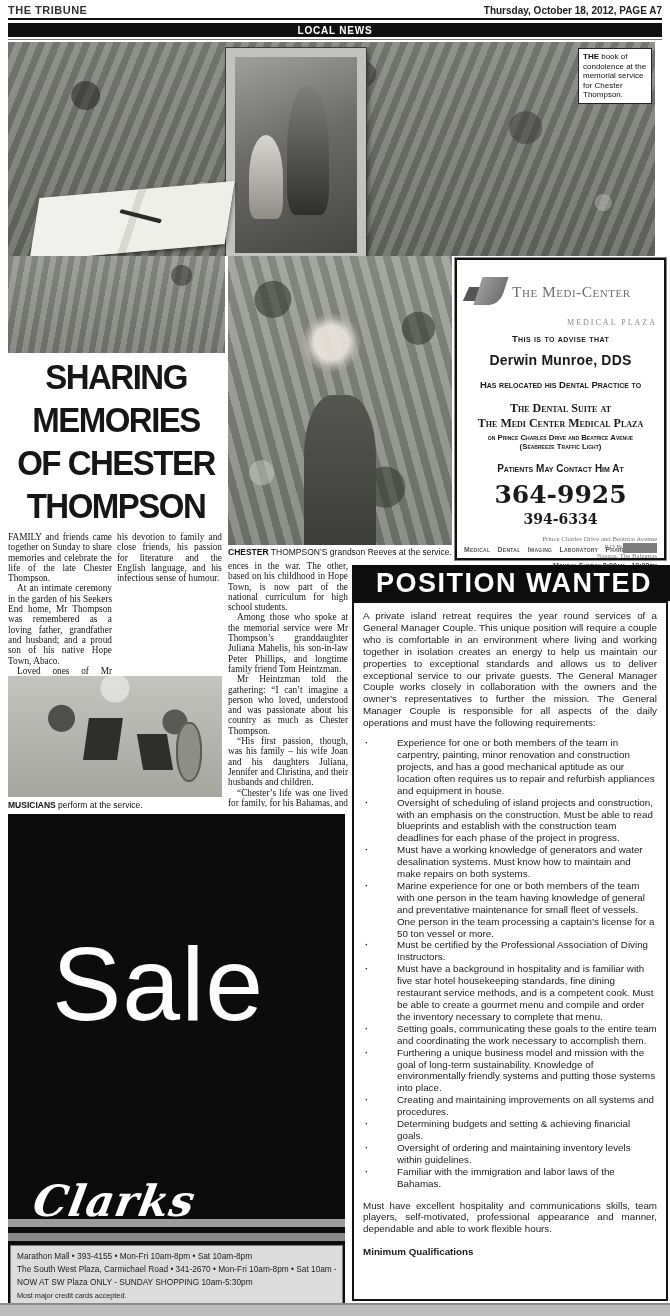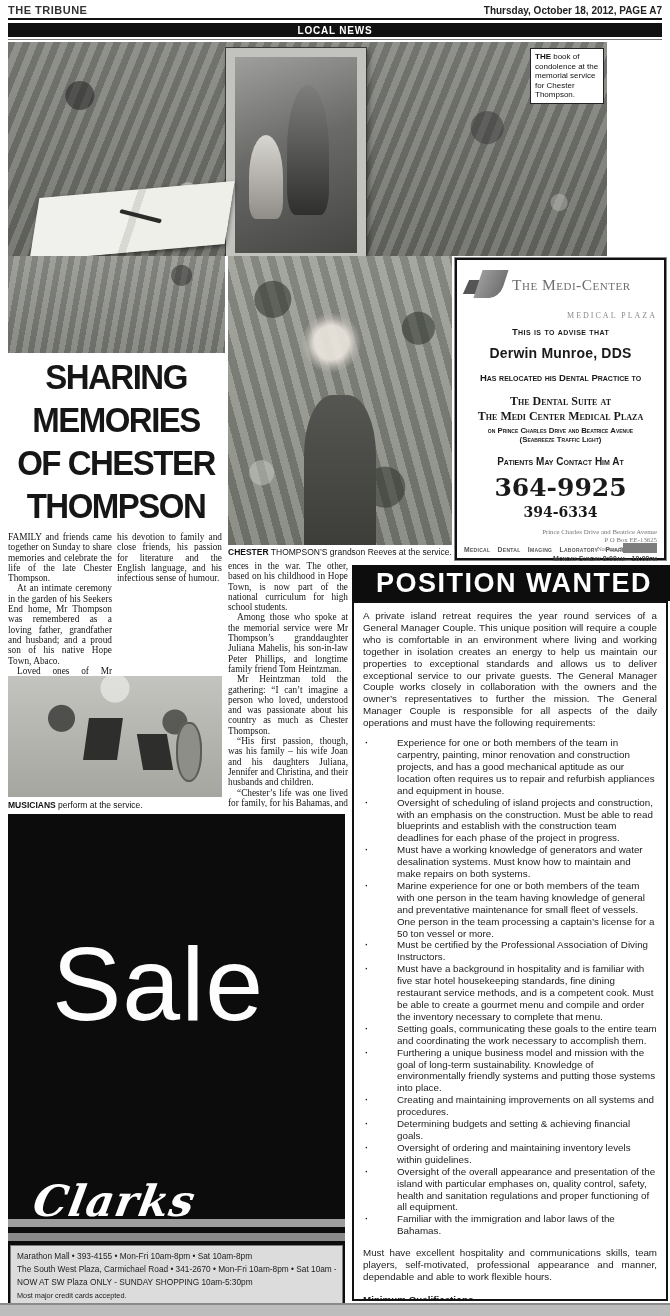--- a/index.html
+++ b/index.html
@@ -20,21 +20,21 @@
   
   .photo{position:absolute;overflow:hidden;}
   .photo-top{left:8px;top:42px;width:599px;height:214px;
     background:
       radial-gradient(circle at 12% 25%, rgba(35,35,35,.55) 0 14px, transparent 15px),
       radial-gradient(circle at 30% 70%, rgba(230,230,228,.5) 0 9px, transparent 10px),
       radial-gradient(circle at 55% 15%, rgba(40,40,40,.45) 0 12px, transparent 13px),
       radial-gradient(circle at 80% 40%, rgba(55,55,55,.5) 0 16px, transparent 17px),
       radial-gradient(circle at 92% 75%, rgba(200,200,198,.4) 0 8px, transparent 9px),
       repeating-linear-gradient(112deg, rgba(45,45,43,.28) 0 7px, rgba(150,150,146,.28) 7px 14px),
-      linear-gradient(#8e908a,#6e706a);}
+      linear-gradient(#8e908a,#6e706a); padding-left: 48px;}
   .photo-left-lower{left:8px;top:256px;width:217px;height:97px;
     background:
       radial-gradient(circle at 80% 20%, rgba(40,40,40,.5) 0 10px, transparent 11px),
       repeating-linear-gradient(100deg, rgba(60,60,58,.25) 0 6px, rgba(170,170,166,.3) 6px 12px),
       linear-gradient(#9a9c96,#7b7d77);}
   .photo-boy{left:228px;top:256px;width:224px;height:289px;
     background:
       radial-gradient(circle at 46% 30%, rgba(235,230,222,.9) 0 17px, rgba(190,186,178,.6) 24px, transparent 30px),
       radial-gradient(circle at 20% 15%, rgba(50,55,48,.6) 0 18px, transparent 19px),
       radial-gradient(circle at 85% 25%, rgba(45,50,44,.55) 0 16px, transparent 17px),
@@ -82,21 +82,21 @@
   .col{position:absolute;font-family:"Liberation Serif",serif;font-size:9.3px;line-height:10.3px;
     text-align:justify;color:#141414;overflow:hidden;}
   .col p{margin:0;text-indent:9px;}
   .col p:first-child{text-indent:0;}
   .col1{left:8px;top:532px;width:104px;height:142px;}
   .col2{left:117px;top:532px;width:105px;height:144px;}
   .col3{left:228px;top:561px;width:120px;height:246px;}
 
   
   .medi-ad{position:absolute;left:455px;top:258px;width:211px;height:302px;background:#fff;
-    border:2px solid #111;box-shadow:0 0 0 1px #888;padding:3px 7px;box-sizing:border-box;
+    border:2px solid #111;box-shadow:0 0 0 1px #888;padding:10px 7px;box-sizing:border-box;
     text-align:center;}
   .medi-logo{display:flex;align-items:center;justify-content:flex-start;height:44px;margin-bottom:4px;}
   .swoosh{position:relative;width:44px;height:34px;margin-right:4px;flex:0 0 auto;}
   .swoosh i{position:absolute;display:block;background:#8a8a8a;}
   .swoosh .a{left:2px;top:12px;width:14px;height:14px;transform:skewX(-24deg);background:#555;}
   .swoosh .b{left:14px;top:2px;width:26px;height:28px;transform:skewX(-18deg);
     background:linear-gradient(100deg,#9c9c9c,#6f6f6f);border-radius:0 0 40% 0;}
   .medi-name{font-family:"Liberation Serif",serif;font-size:15.5px;color:#6e6e6e;
     letter-spacing:.5px;text-align:left;line-height:16px;}
   .medi-sub{font-family:"Liberation Serif",serif;font-size:8px;color:#8a8a8a;
@@ -273,21 +273,20 @@
       <li>Oversight of scheduling of island projects and construction, with an emphasis on the construction.  Must be able to read blueprints and establish with the construction team deadlines for each phase of the project in progress.</li>
       <li>Must have a working knowledge of generators and water desalination systems.  Must know how to maintain and make repairs on both systems.</li>
       <li>Marine experience for one or both members of the team with one person in the team having knowledge of general and preventative maintenance for small fleet of vessels.  One person in the team processing a captain’s license for a 50 ton vessel or more.</li>
       <li>Must be certified by the Professional Association of Diving Instructors.</li>
       <li>Must have a background in hospitality and is familiar with five star hotel housekeeping standards, fine dining restaurant service methods, and is a competent cook.  Must be able to create a gourmet menu and compile and order the inventory necessary to complete that menu.</li>
       <li>Setting goals, communicating these goals to the entire team and coordinating the work necessary to accomplish them.</li>
       <li>Furthering a unique business model and mission with the goal of long-term sustainability.  Knowledge of environmentally friendly systems and putting those systems into place.</li>
       <li>Creating and maintaining improvements on all systems and procedures.</li>
       <li>Determining budgets and setting &amp; achieving financial goals.</li>
       <li>Oversight of ordering and maintaining inventory levels within guidelines.</li>
-      <li>Oversight of the overall appearance and presentation of the island with particular emphases on, quality control, safety, health and sanitation regulations and proper functioning of all equipment.</li>
       <li>Familiar with the immigration and labor laws of the Bahamas.</li>
     </ul>
     <p class="pos-closing">Must have excellent hospitality and communications skills, team players, self-motivated, professional appearance and manner, dependable and able to work flexible hours.</p>
     <div class="pos-minq-title">Minimum Qualifications</div>
 
   </div>
 
   <div class="bottom-band"></div>
 </div>
 

